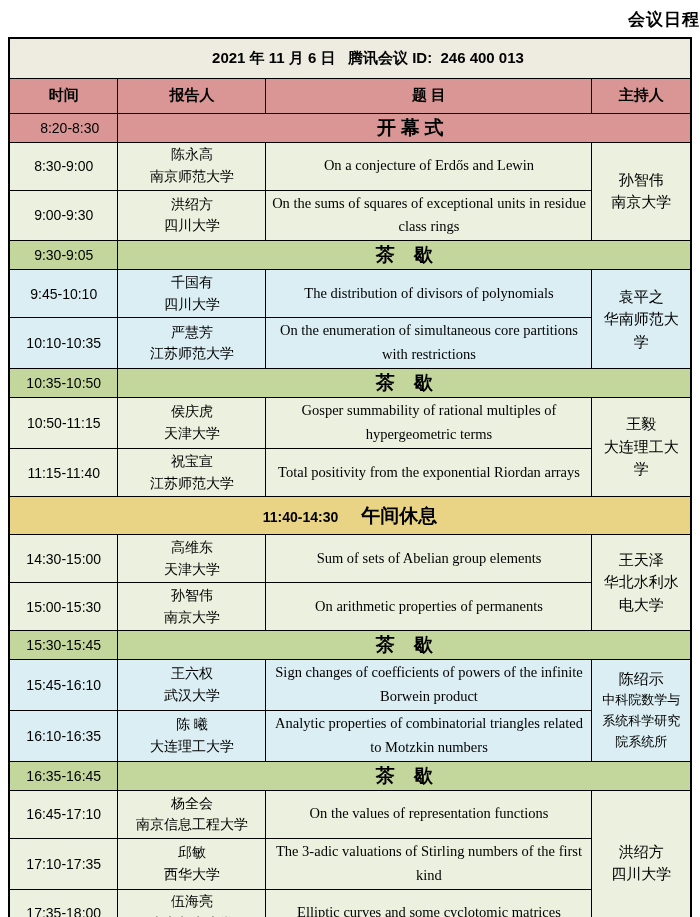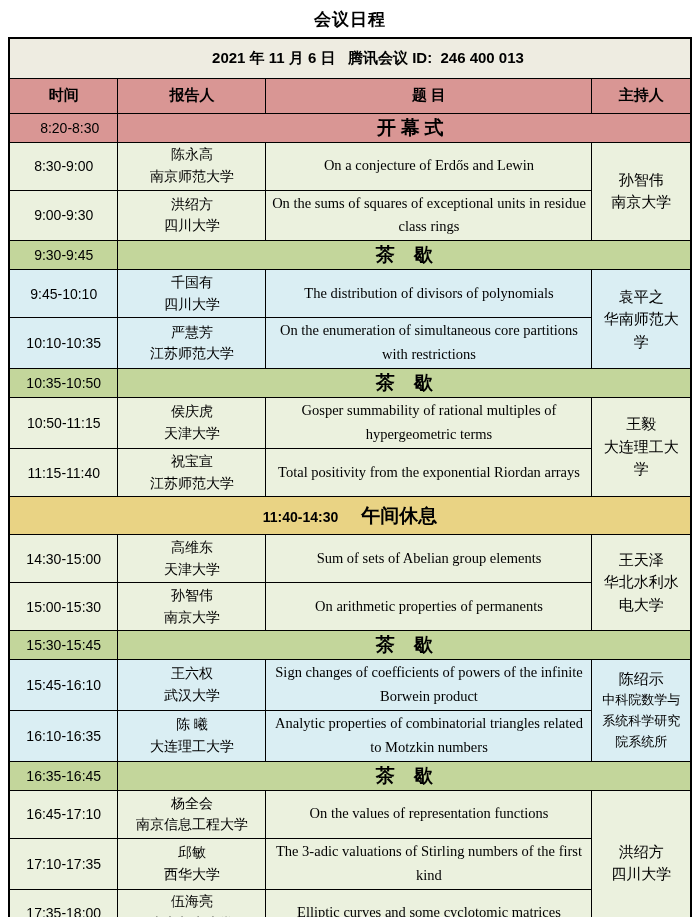--- a/index.html
+++ b/index.html
@@ -12,21 +12,21 @@
     --border_color:#000000;
     --text_color:#000000;
   }
   html,body{margin:0;padding:0;}
   body{
     width:700px;height:917px;background:#ffffff;color:var(--text_color);
     font-family:"Liberation Serif","DejaVu Serif",serif;
     overflow:hidden;
   }
   .doc-title{
-    margin:8px 0 6px 0;text-align:center;
+    margin:8px 0 6px 0;text-align:right;
     font:bold 17px "Liberation Sans","DejaVu Sans",sans-serif;
     letter-spacing:1px;
   }
   table.schedule{
     width:682px;margin:0 auto;border-collapse:collapse;table-layout:fixed;
     border:2px solid var(--border_color);
   }
   col.c-time{width:109px;}
   col.c-speaker{width:148px;}
   col.c-title{width:326px;}
@@ -113,21 +113,21 @@
   <tr class="talk-row row-green">
     <td class="cell-time">9:00-9:30</td>
     <td>
       <div class="speaker-name">洪绍方</div>
       <div class="speaker-aff">四川大学</div>
     </td>
     <td class="talk-title">On the sums of squares of exceptional units in residue class rings</td>
   </tr>
 
   <tr class="tea-row">
-    <td class="cell-time">9:30-9:45</td>
+    <td class="cell-time">9:30-9:05</td>
     <td colspan="3" class="break-label">茶　歇</td>
   </tr>
 
   <tr class="talk-row row-blue">
     <td class="cell-time">9:45-10:10</td>
     <td>
       <div class="speaker-name">千国有</div>
       <div class="speaker-aff">四川大学</div>
     </td>
     <td class="talk-title">The distribution of divisors of polynomials</td>

